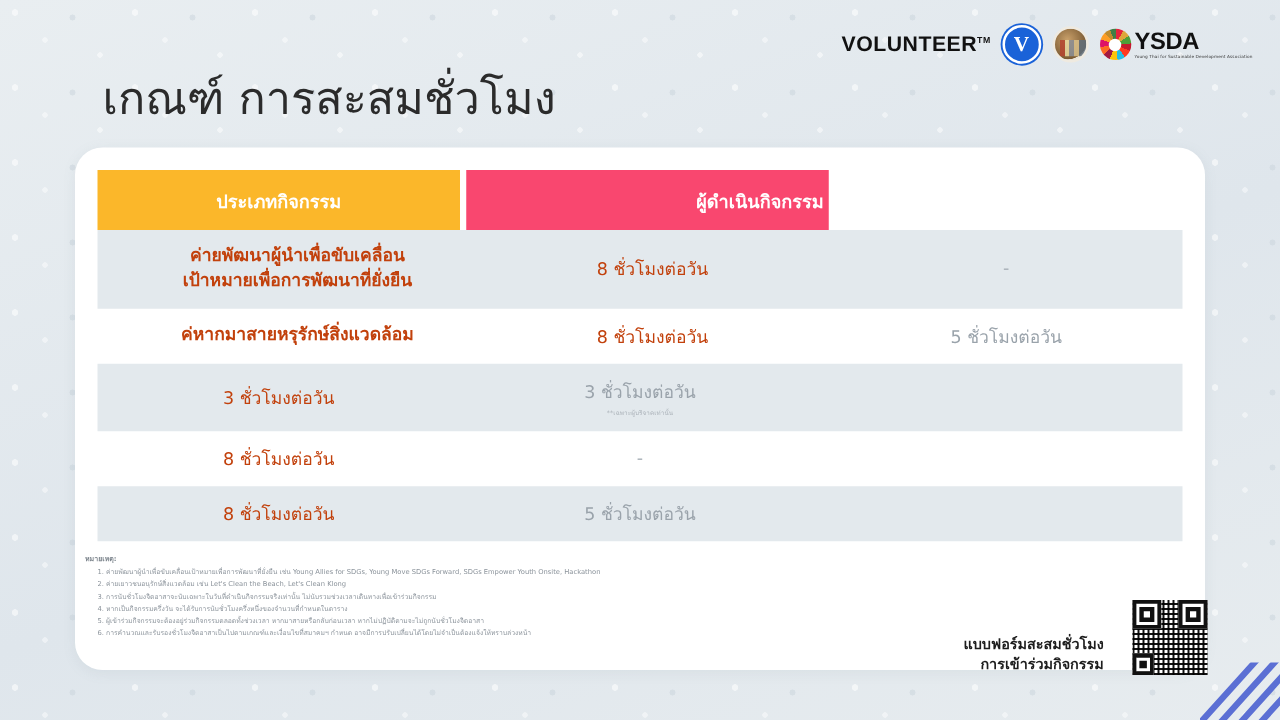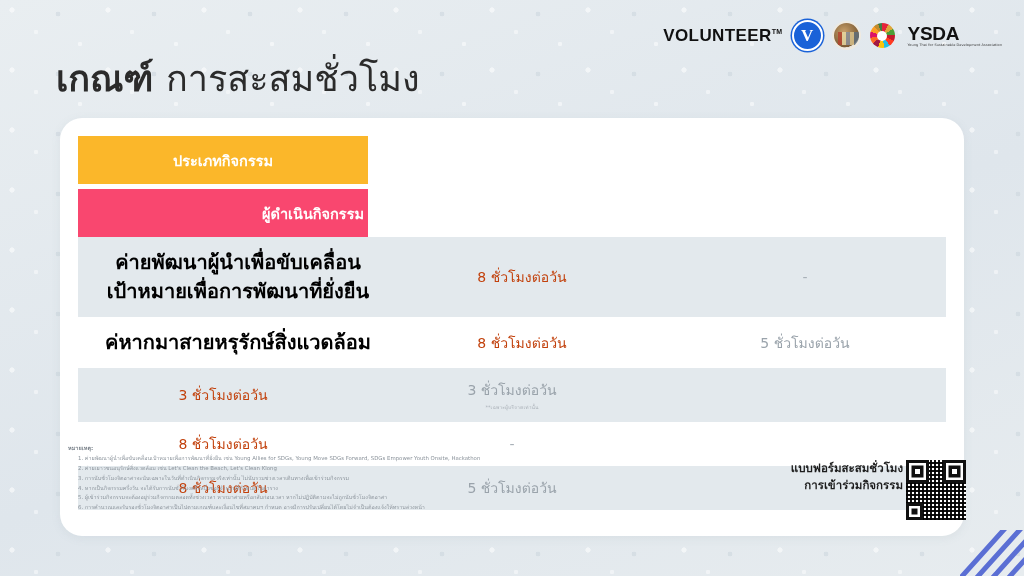--- a/index.html
+++ b/index.html
@@ -43,21 +43,21 @@
     width:29px;height:29px;border-radius:50%;
     background:radial-gradient(circle at 40% 35%,#c9a06a,#7a5a33 70%,#e8e2d6 72%);
     border:2px solid #efeae0;
     overflow:hidden; position:relative;
   }
   .seal::after{
     content:""; position:absolute; left:4px; top:9px; width:21px; height:13px;
     background:linear-gradient(90deg,#b4442f 0 18%,#e8d9a0 18% 36%,#8a8f96 36% 55%,#d8c08a 55% 74%,#5f6d7a 74% 100%);
     opacity:.85;
   }
-  .ysda{ display:flex; align-items:center; gap:13px; }
+  .ysda{ display:flex; align-items:center; gap:3px; }
   .sdg-wheel{
     width:25px;height:25px;border-radius:50%;
     background:conic-gradient(#e5243b 0 8%,#dda63a 8% 16%,#4c9f38 16% 24%,#c5192d 24% 32%,
       #ff3a21 32% 40%,#26bde2 40% 48%,#fcc30b 48% 56%,#a21942 56% 64%,
       #fd6925 64% 72%,#dd1367 72% 80%,#fd9d24 80% 88%,#bf8b2e 88% 94%,#3f7e44 94% 100%);
     position:relative;
   }
   .sdg-wheel::after{
     content:"";position:absolute;left:50%;top:50%;transform:translate(-50%,-50%);
     width:10px;height:10px;border-radius:50%;background:#fff;
@@ -66,66 +66,66 @@
   .ysda-text .big{ font-weight:bold;font-size:19px;color:#111;letter-spacing:-.3px;
     font-family:"Liberation Sans",sans-serif; display:block; }
   .ysda-text .small{ font-size:3.4px;color:#333;display:block;margin-top:1px;letter-spacing:.1px; }
 
   
   .page-title{
     position:absolute; left:56px; top:50px; z-index:5;
     font-size:36px; color:#2b2b2b; white-space:nowrap;
     font-family:"DejaVu Sans",sans-serif;
   }
-  .page-title .t-light{ font-weight:700; }
+  .page-title .t-light{ font-weight:400;margin-left:26px; }
   .page-title .t-bold{ font-weight:normal; }
 
   
   .card{
     position:absolute; left:60px; top:118px; width:904px; height:418px;
     background:#fff; border-radius:22px; z-index:4;
     box-shadow:0 2px 10px rgba(120,135,150,.10);
   }
 
   
   .tbl{ position:absolute; left:18px; top:18px; width:868px; }
-  .thead{ display:flex; gap:5px;flex-direction:column; }
+  .thead{ display:flex; gap:5px; }
   .th{
     color:#fff; font-weight:bold; font-size:14.5px;
     text-align:center; padding:13px 4px 12px;
     font-family:"DejaVu Sans",sans-serif;
   }
   .th.c1{ width:290px; background:#fbb72a; }
   .th.c2{ width:290px; background:#f9476f;text-align:right; }
   .th.c3{ width:283px; background:#4c63d2; }
 
   .trow{ display:flex; align-items:stretch; }
   .trow.alt{ background:#e3e9ed; }
   .trow .cell{ display:flex; flex-direction:column; align-items:center; justify-content:center;
     text-align:center; padding:11px 8px; }
-  .cell.c1{ width:290px; font-weight:bold; font-size:20px; color:#000000; line-height:1.45;margin-left:18px; }
+  .cell.c1{ width:290px; font-weight:bold; font-size:14px; color:#c2410c; line-height:1.45;margin-left:18px; }
   .cell.c2{ width:290px; font-size:14px; color:#c2410c; }
   .cell.c3{ width:288px; font-size:14px; color:#9aa3ab; }
   .cell .dash{ color:#a9b1b8; font-size:14px; }
   .cell .subnote{ font-size:5px; color:#aab1b8; margin-top:2px; letter-spacing:.1px; }
 
   
   .notes{
     position:absolute; left:68px; top:443px; width:600px; z-index:5;
     color:#8b939b; font-size:5.4px; line-height:1.82;
     font-family:"DejaVu Sans",sans-serif;
   }
   .notes .nhead{ font-weight:bold; font-size:5.6px; color:#7e868e; margin-bottom:1px; }
   .notes ol{ list-style:none; padding-left:10px; }
   .notes li{ white-space:nowrap; }
 
   
   .qr-block{
-    position:absolute; right:58px; top:460px; z-index:5;
-    display:flex; align-items:flex-start; gap:3px;
+    position:absolute; right:58px; top:480px; z-index:5;
+    display:flex; align-items:flex-end; gap:23px;
   }
   .qr-label{
     text-align:right; font-weight:bold; font-size:11.5px; color:#1d1d1d;
     line-height:1.45; font-family:"DejaVu Sans",sans-serif; white-space:nowrap;
   }
   .qr-code{
     width:60px;height:60px;background:#fff;position:relative;
     background-image:
       repeating-linear-gradient(90deg,#111 0 2px,transparent 2px 4px),
       repeating-linear-gradient(0deg,#111 0 2px,transparent 2px 4px);

